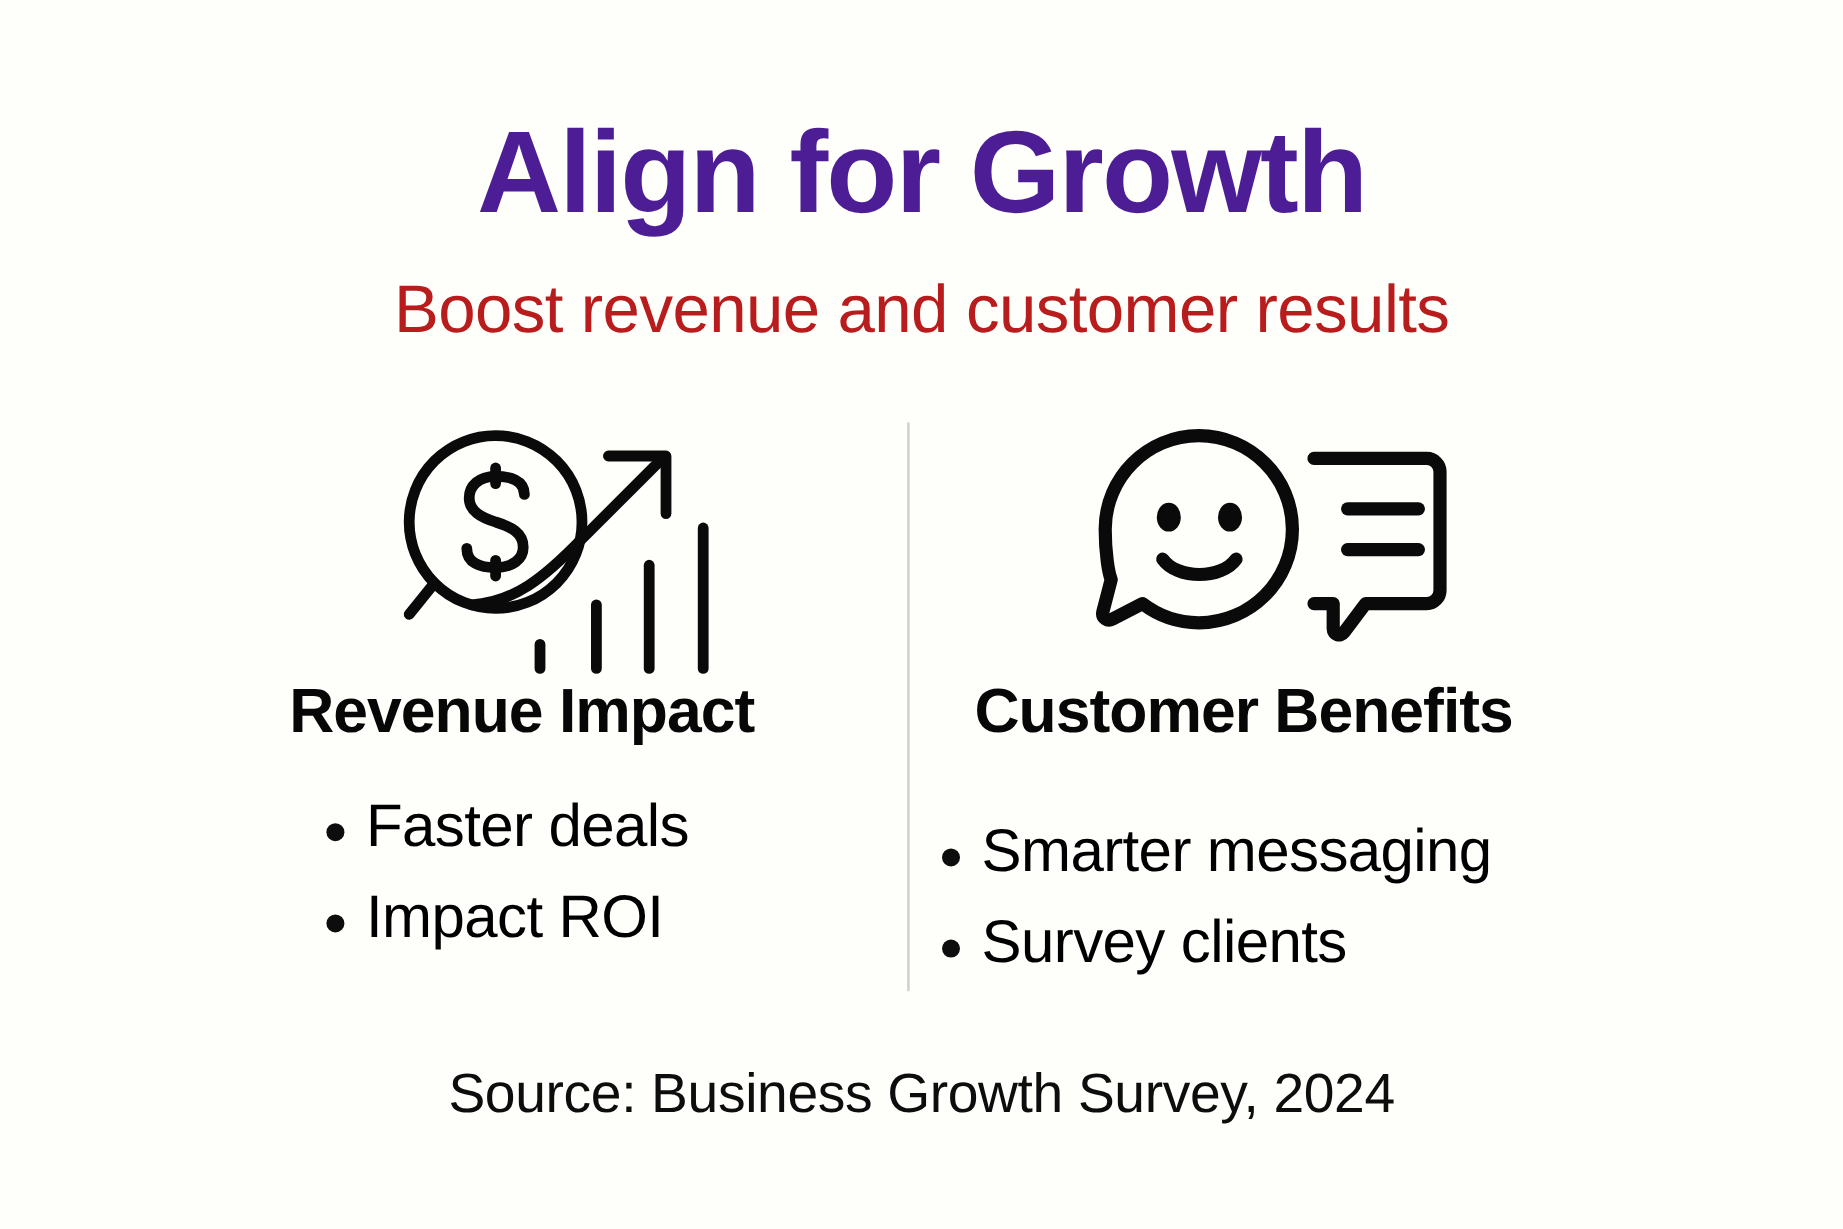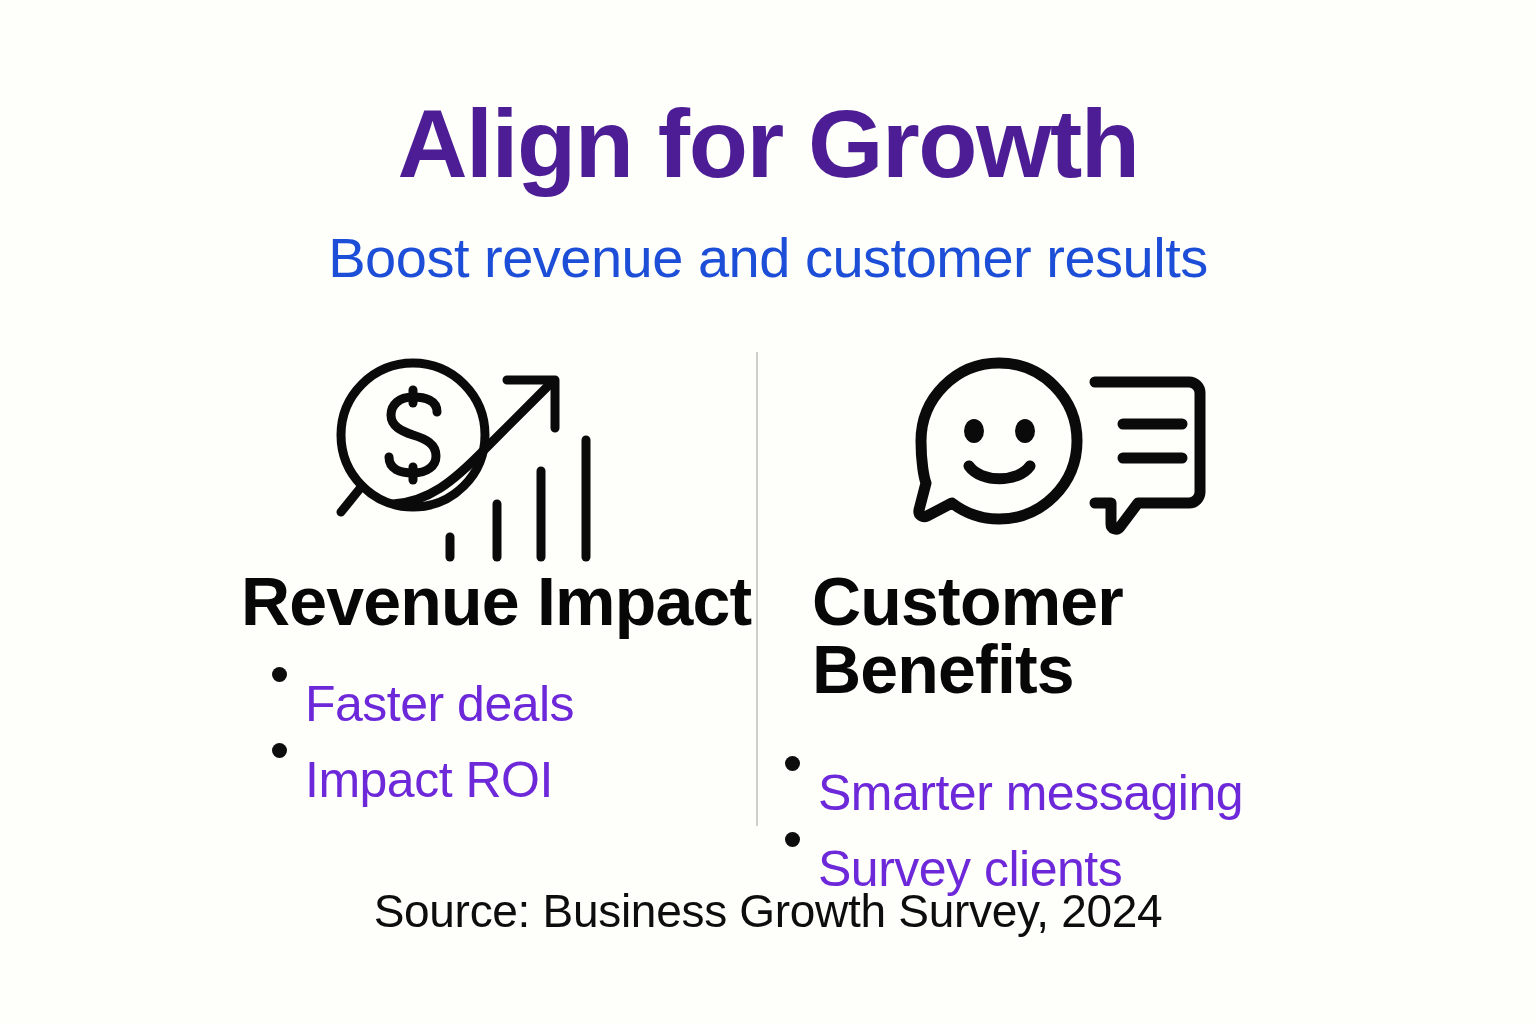--- a/index.html
+++ b/index.html
@@ -36,21 +36,21 @@
     letter-spacing: -1.5px;
     margin: 0;
     color: #4c1d95;
   }
   .subtitle {
     font-size: 56px;
     font-weight: 400;
     line-height: 1.0;
     letter-spacing: -0.5px;
     margin: 38px 0 0 0;
-    color: #1d4ed8;
+    color: #b91c1c;
   }
 
   
   .columns {
     position: absolute;
     top: 352px;
     left: 0;
     width: 1536px;
     height: 480px;
     display: flex;
@@ -76,47 +76,47 @@
   .icon-wrap {
     height: 215px;
     display: flex;
     align-items: flex-start;
     justify-content: flex-start;
   }
   .icon-left-pos  { padding-left: 333px; }
   .icon-right-pos { padding-left: 142px; }
 
   .col-heading {
-    font-size: 68px;
+    font-size: 52px;
     font-weight: 700;
     letter-spacing: -0.8px;
     line-height: 1.0;
     margin: 0;
     color: #070707;
   }
   .head-left  { padding-left: 241px; }
   .head-right { padding-left:  55px; }
 
   .bullets {
     list-style: none;
     margin: 0;
     padding: 0;
   }
   .bul-left  { padding-left: 272px; margin-top: 44px; }
   .bul-right { padding-left:  28px; margin-top: 65px; }
 
   .bullets li {
     display: flex;
-    align-items: flex-start;
+    align-items: flex-end;
     font-size: 50px;
     font-weight: 400;
     letter-spacing: -0.5px;
     line-height: 1.0;
     margin-bottom: 26px;
-    color: #6d28d9;
+    color: #000000;
   }
   .dot {
     width: 15px;
     height: 15px;
     border-radius: 50%;
     background: #0d0d0d;
     flex: 0 0 auto;
     margin-right: 18px;
     position: relative;
     top: -12px;

